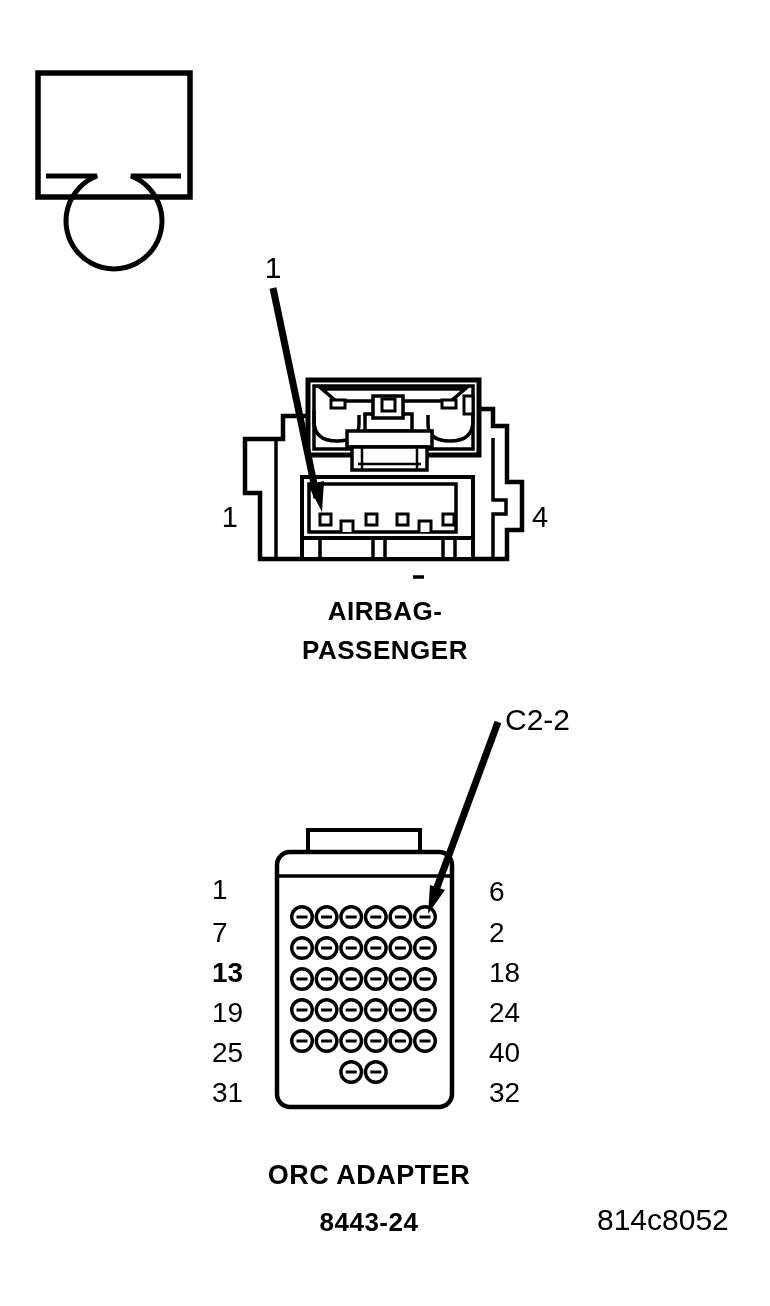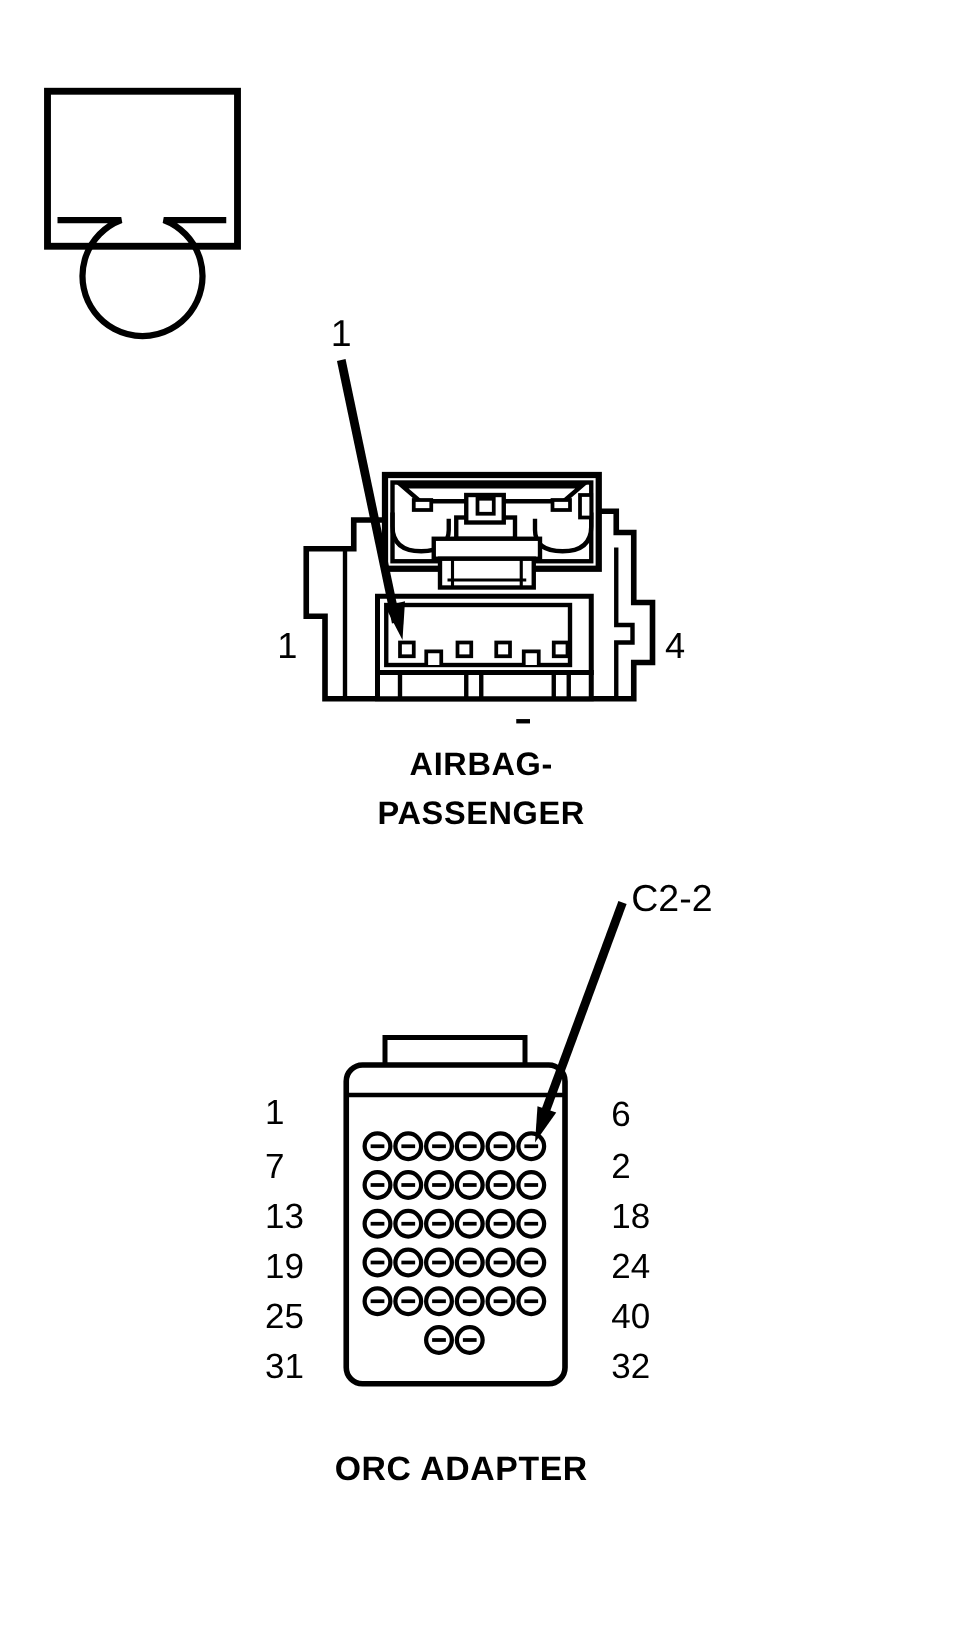--- a/index.html
+++ b/index.html
@@ -159,27 +159,29 @@
 
   <div class="lbl cap squib-cap">
     <div>AIRBAG-</div>
     <div>PASSENGER</div>
   </div>
 
   <div class="lbl callout" style="left:505px;top:704px;">C2-2</div>
 
   <div class="lbl pinlbl" style="left:212px;top:875px;">1</div>
   <div class="lbl pinlbl" style="left:212px;top:918px;">7</div>
-  <div class="lbl pinlbl" style="left:212px;top:958px;">13</div>
+  <div class="lbl pinlbl" style="left:212px;top:958px;font-weight:bold;">13</div>
   <div class="lbl pinlbl" style="left:212px;top:998px;">19</div>
   <div class="lbl pinlbl" style="left:212px;top:1038px;">25</div>
   <div class="lbl pinlbl" style="left:212px;top:1078px;">31</div>
 
   <div class="lbl pinlbl" style="left:489px;top:877px;">6</div>
   <div class="lbl pinlbl" style="left:489px;top:918px;">2</div>
   <div class="lbl pinlbl" style="left:489px;top:958px;">18</div>
   <div class="lbl pinlbl" style="left:489px;top:998px;">24</div>
   <div class="lbl pinlbl" style="left:489px;top:1038px;">40</div>
   <div class="lbl pinlbl" style="left:489px;top:1078px;">32</div>
 
   <div class="lbl cap orc-cap" style="top:1160px;font-size:27px;">ORC ADAPTER</div>
+  <div class="lbl cap orc-cap" style="top:1207px;font-size:26px;">8443-24</div>
 
+  <div class="lbl figcode" style="left:597px;top:1204px;">814c8052</div>
 </div>
 
 </body></html>

